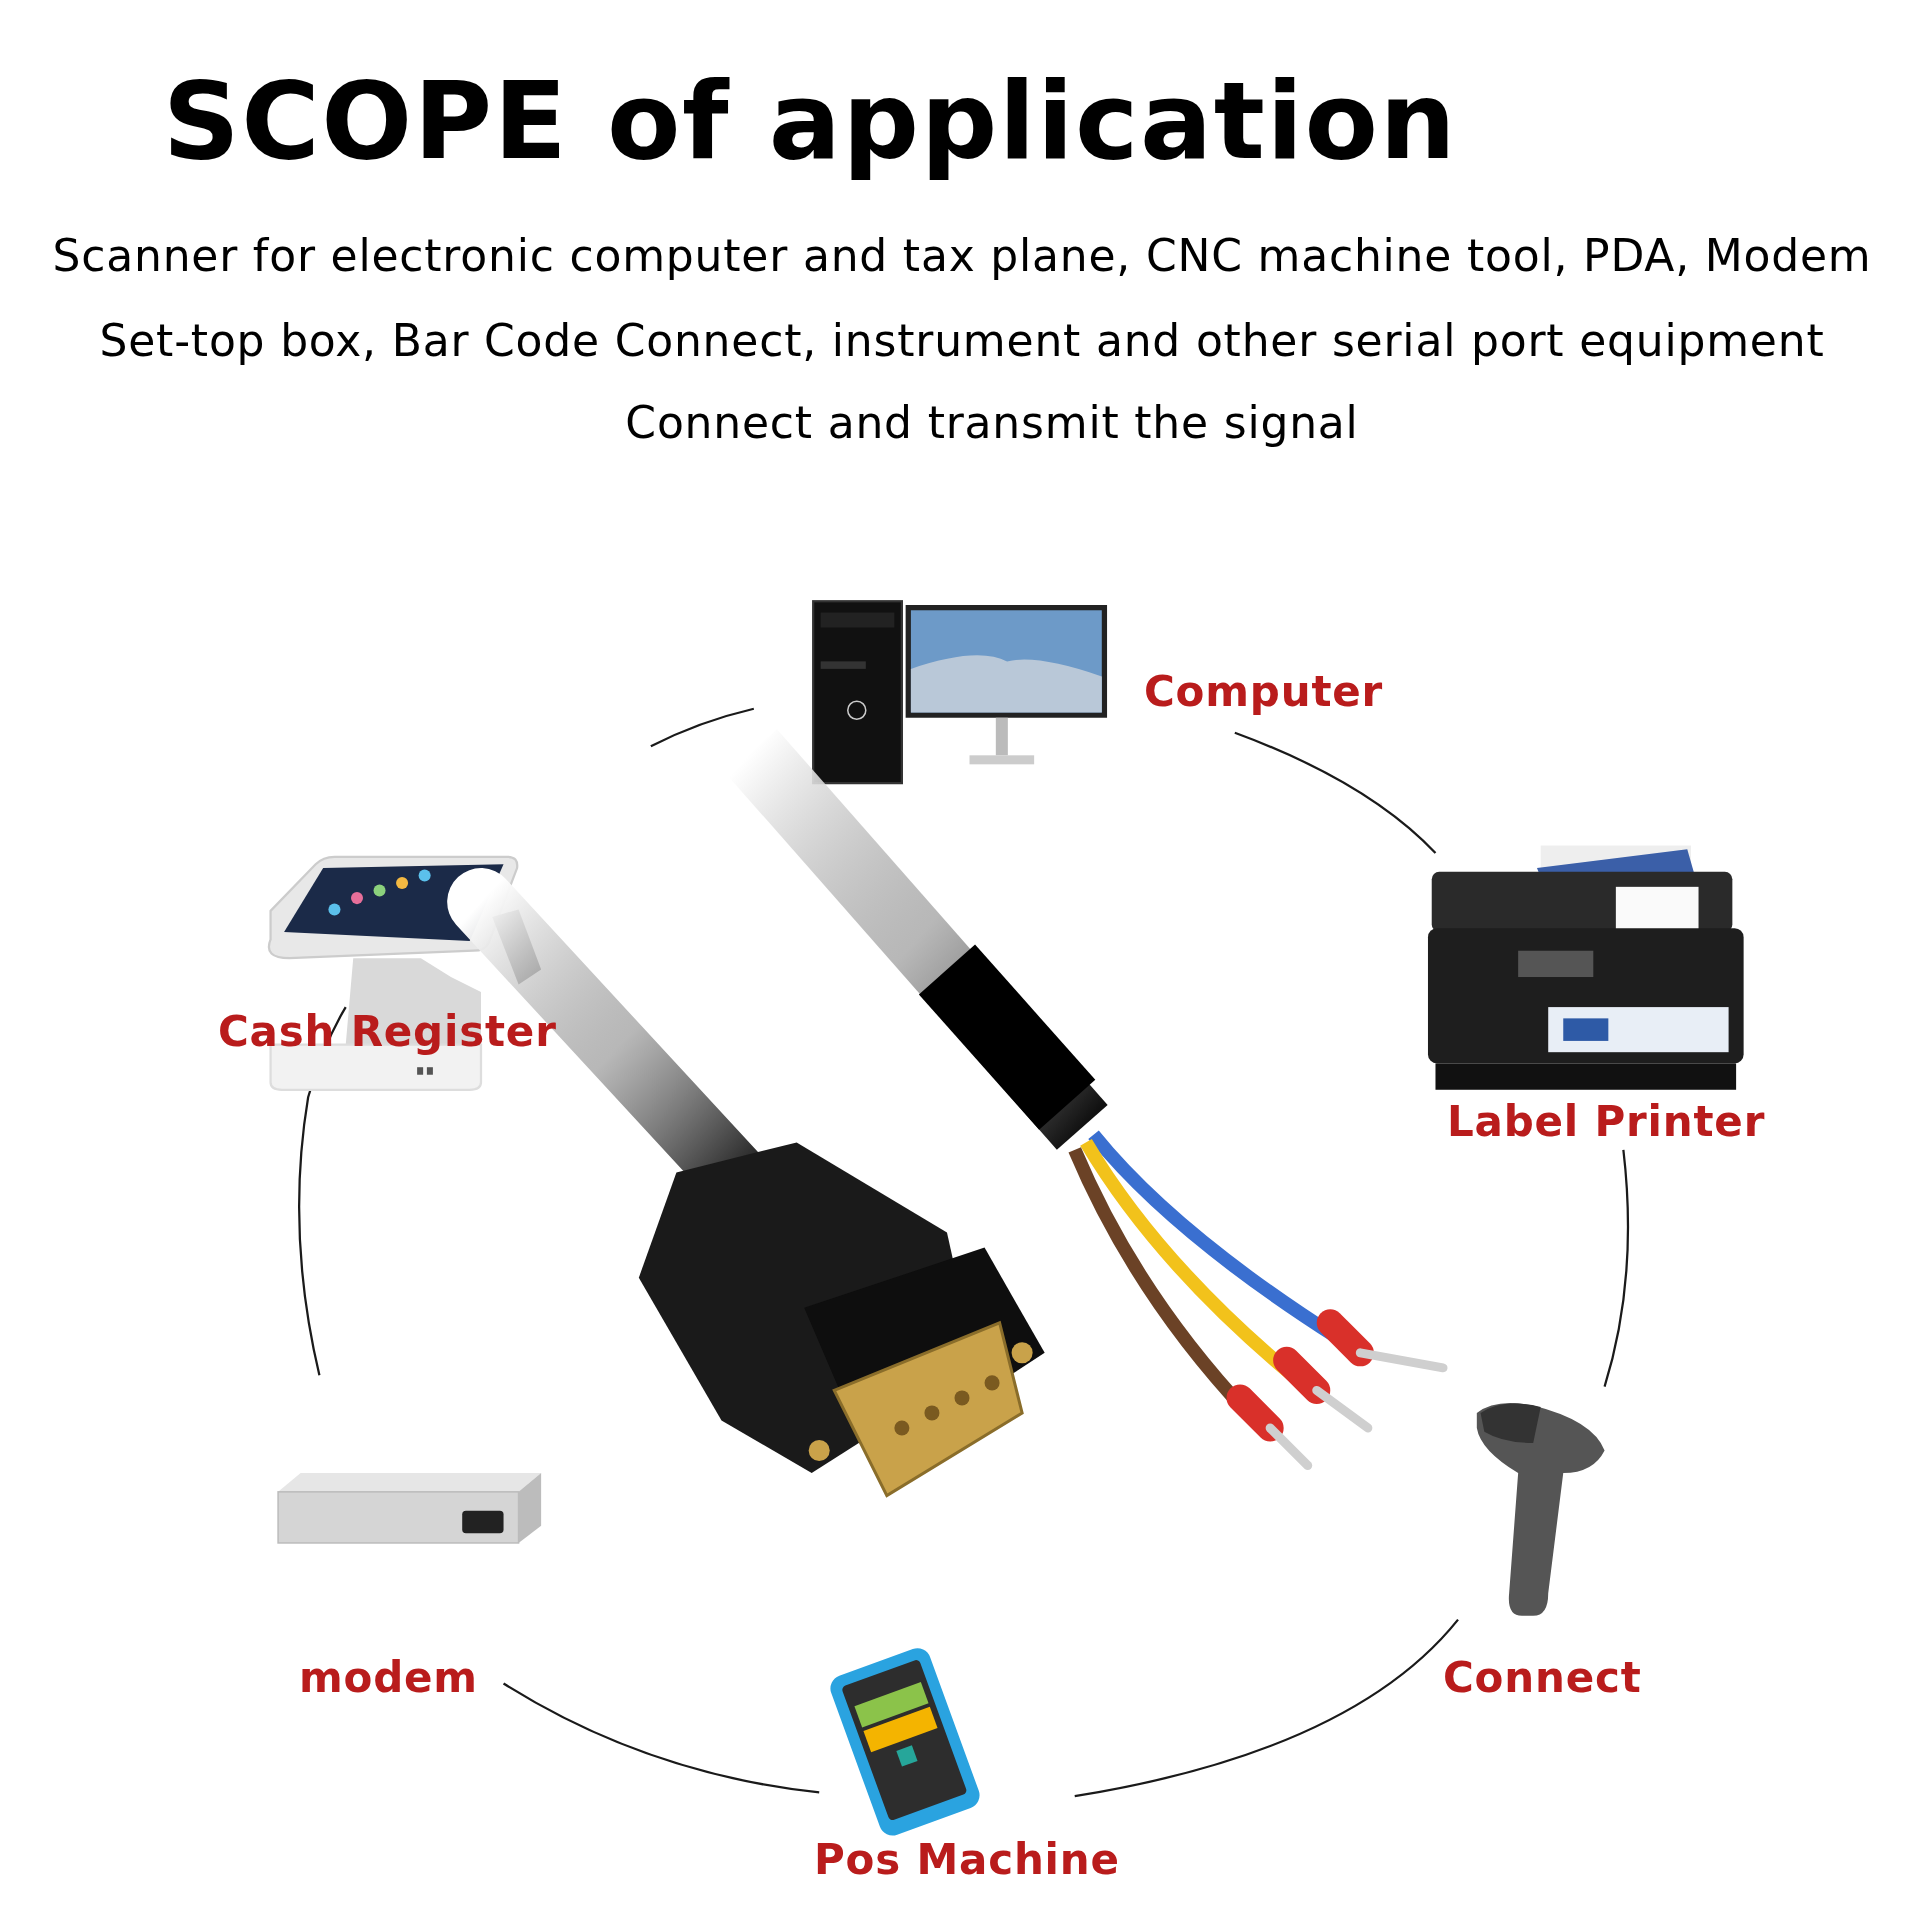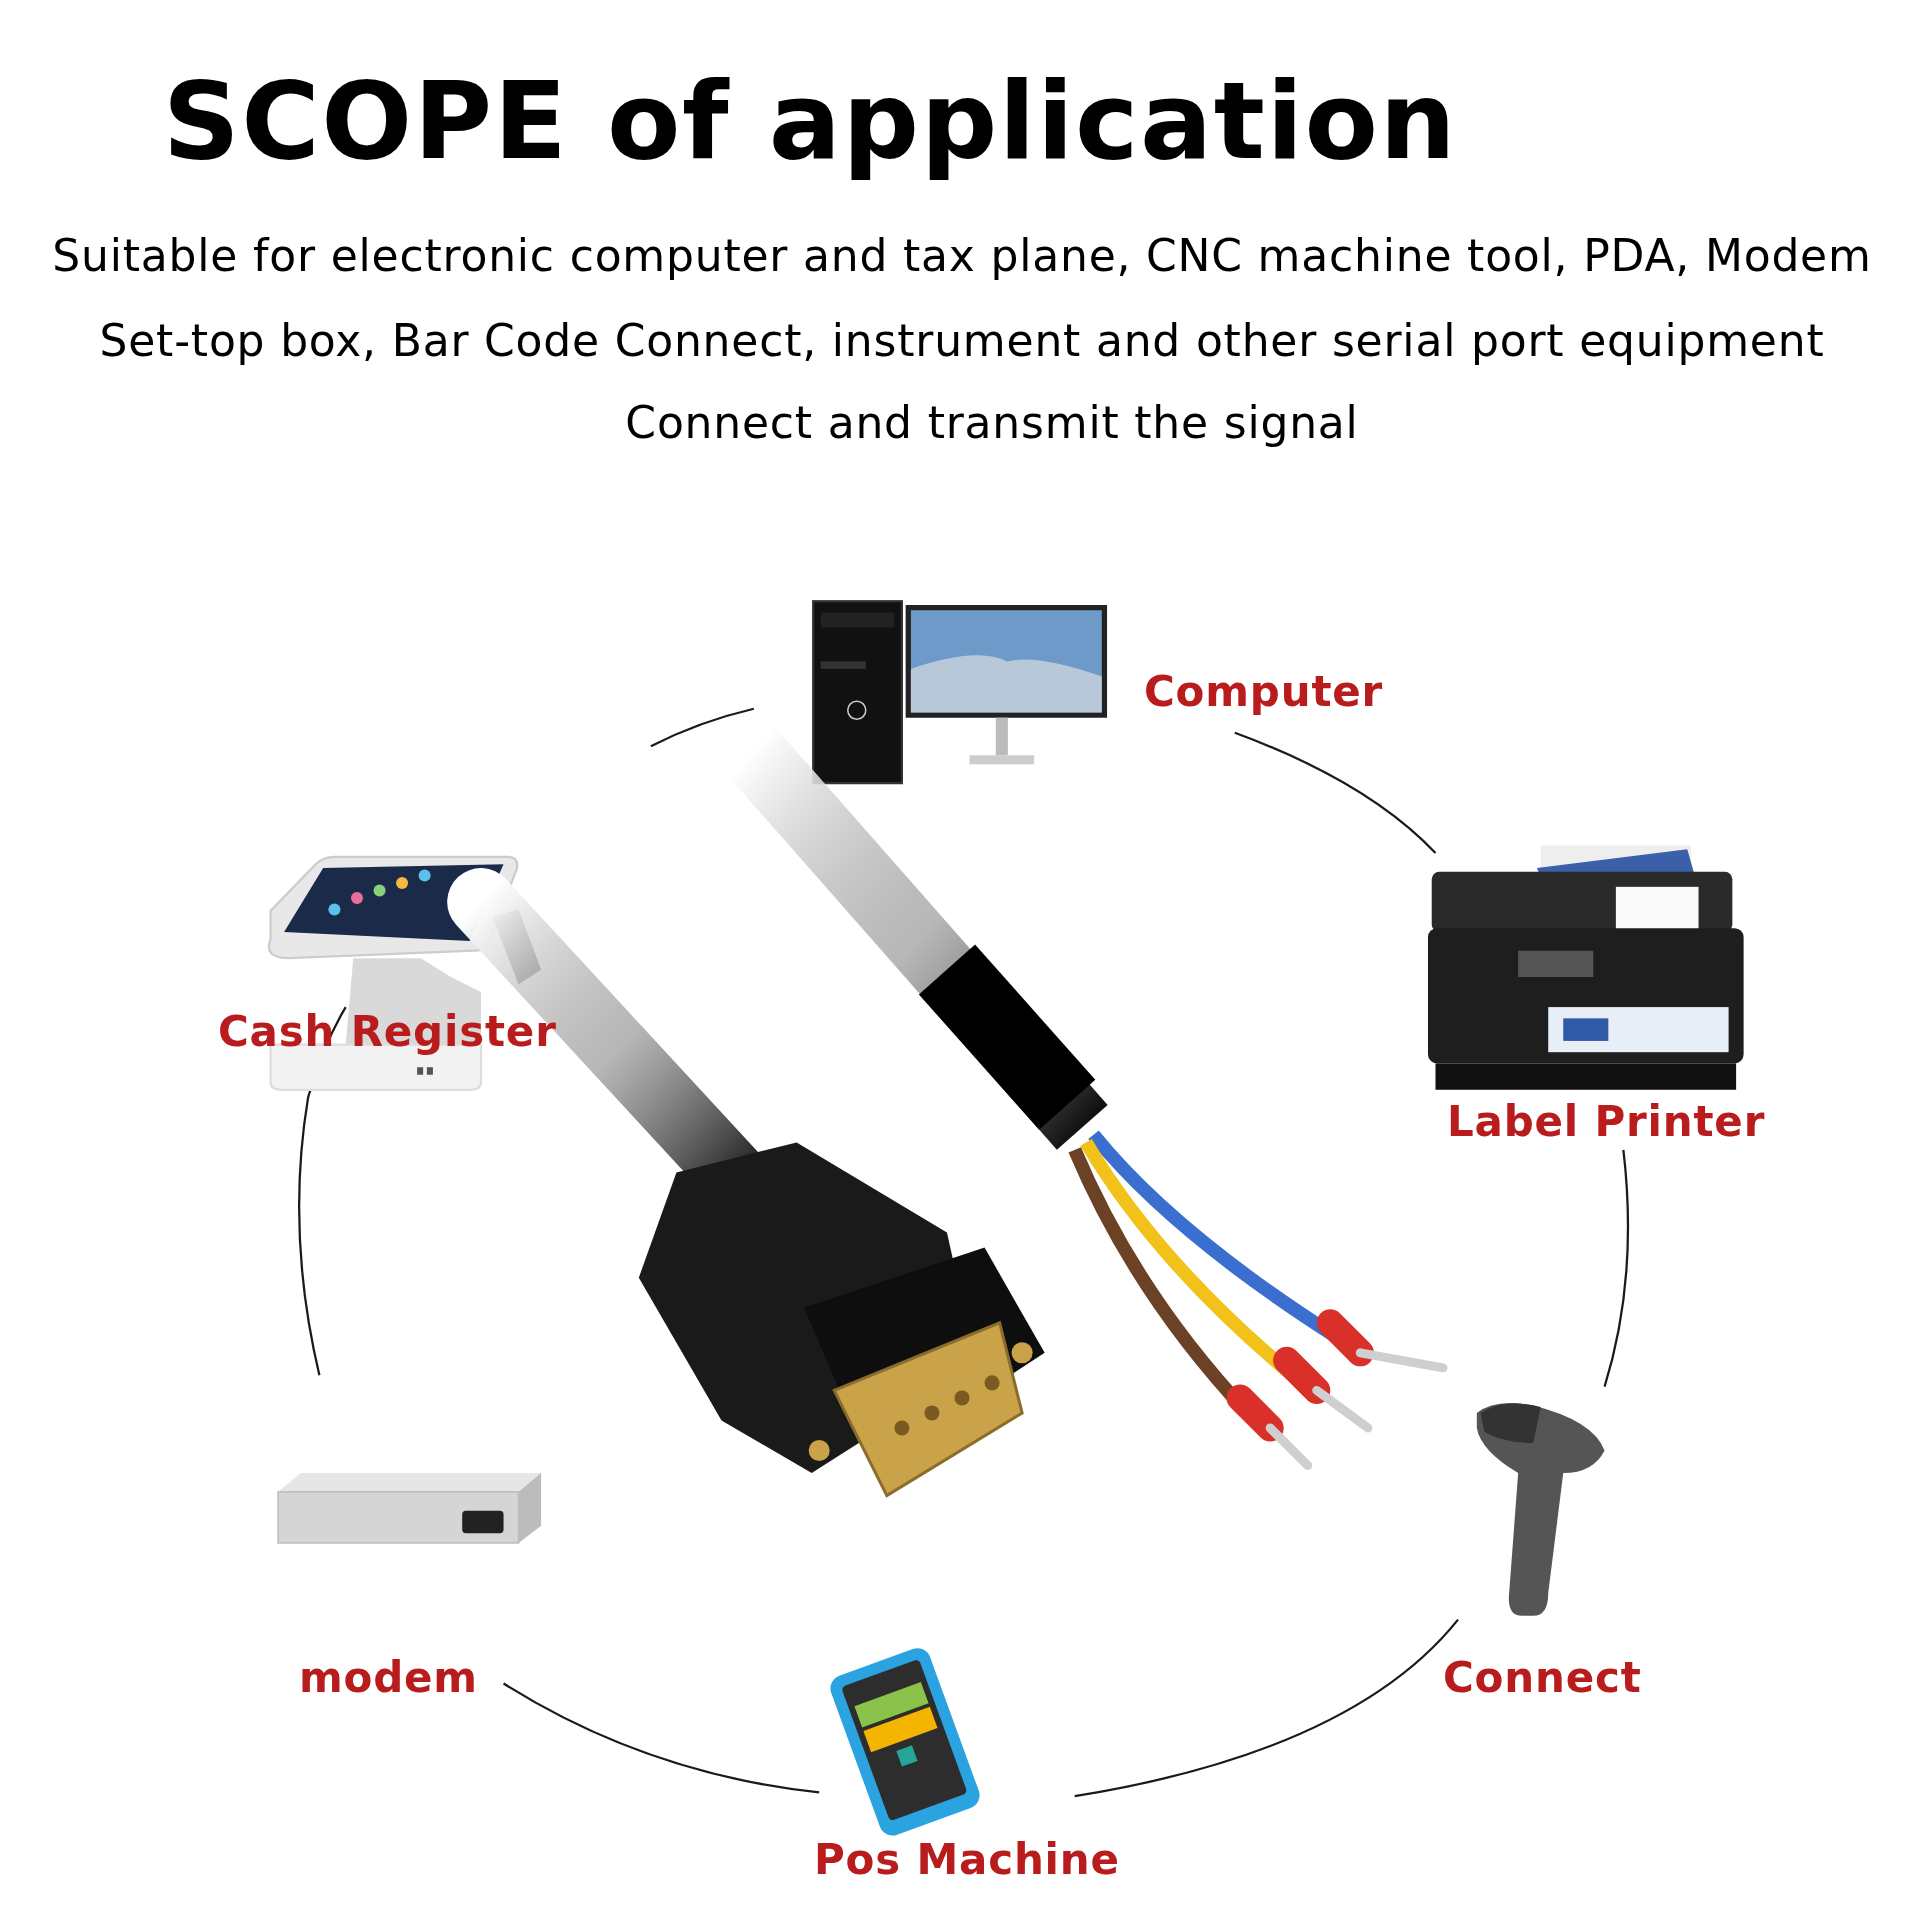--- a/index.html
+++ b/index.html
@@ -13,21 +13,21 @@
              letter-spacing: 0.8px; }
   .l1 { top: 234px; } .l2 { top: 319px; } .l3 { top: 401px; padding-left: 30px; }
   .label { position: absolute; font-family: "DejaVu Sans", sans-serif; font-weight: bold;
            font-size: 42px; color: #b91c1c; line-height: 1; white-space: nowrap; letter-spacing: 0.8px; }
   svg.diagram { position: absolute; left: 0; top: 0; }
 </style>
 </head>
 <body>
 
 <div class="title">SCOPE of application</div>
-<div class="subline l1">Suitable for electronic computer and tax plane, CNC machine tool, PDA, Modem</div>
+<div class="subline l1">Scanner for electronic computer and tax plane, CNC machine tool, PDA, Modem</div>
 <div class="subline l2">Set-top box, Bar Code Connect, instrument and other serial port equipment</div>
 <div class="subline l3">Connect and transmit the signal</div>
 
 <svg class="diagram" width="1924" height="1924" viewBox="0 0 2560 2560">
 
   <g fill="none" stroke="#1a1a1a" stroke-width="3">
     <path d="M 866 993 Q 930 960 1003 943"></path>
     <path d="M 1643 975 Q 1820 1040 1910 1135"></path>
     <path d="M 2160 1530 Q 2180 1700 2135 1845"></path>
     <path d="M 1940 2155 Q 1800 2330 1430 2390"></path>

